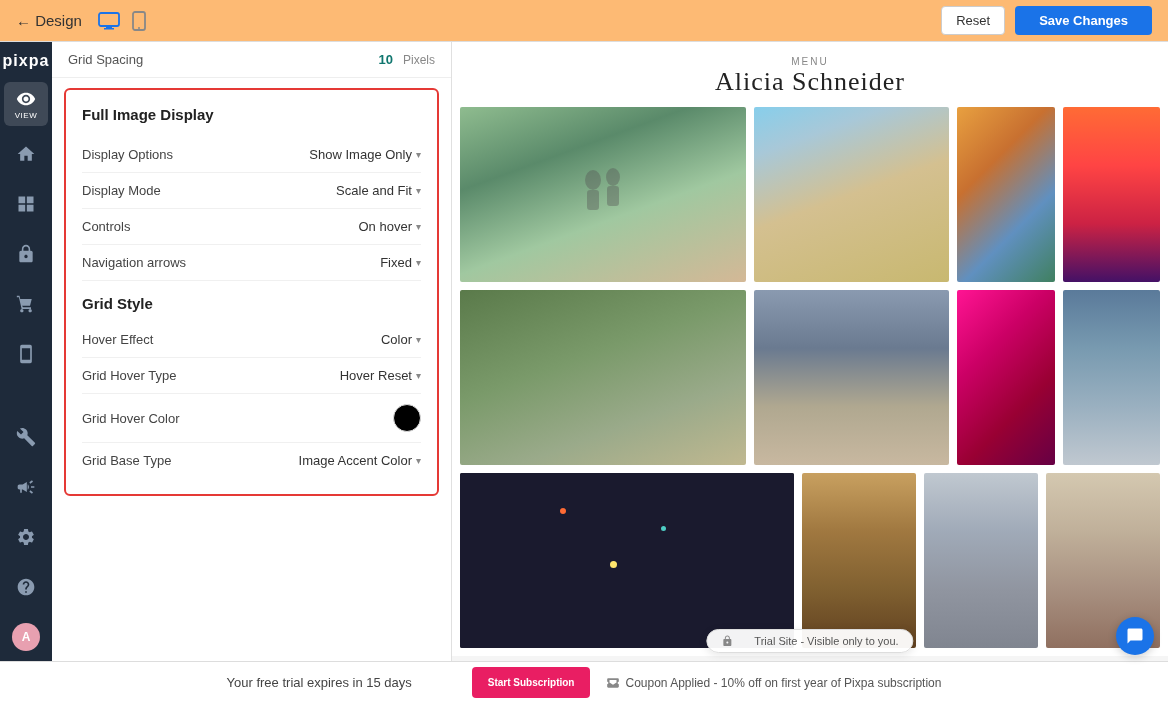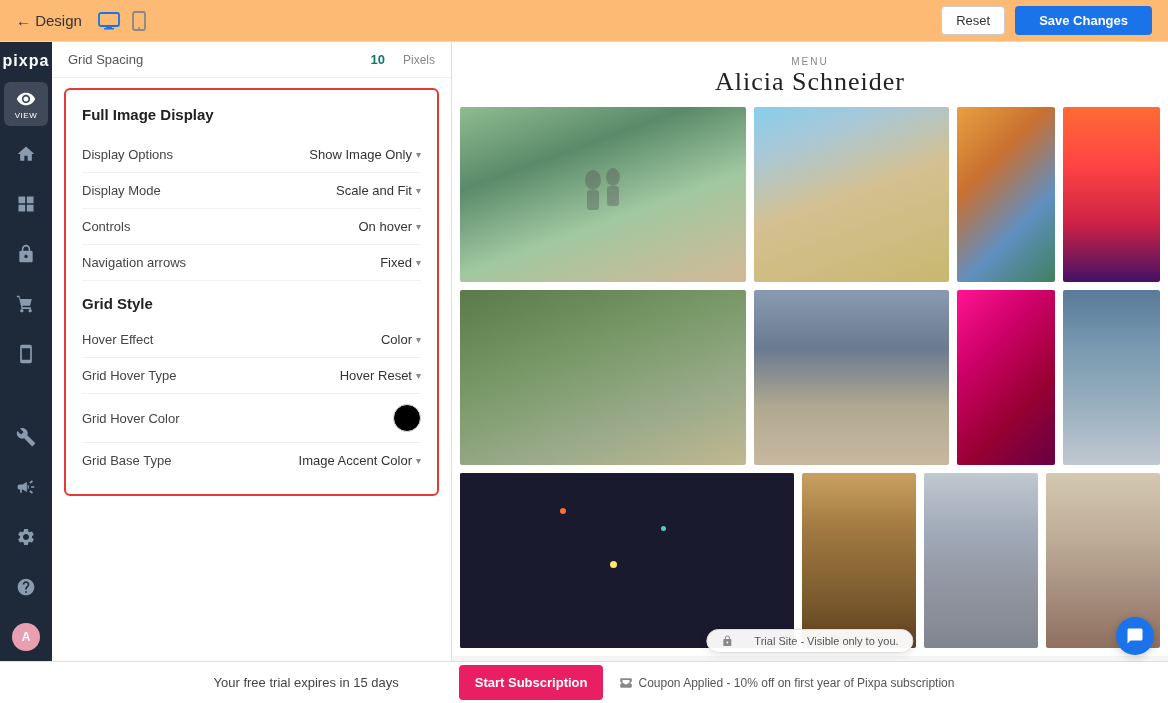--- a/index.html
+++ b/index.html
@@ -71,21 +71,21 @@
       display: flex;
       flex-direction: column;
       flex-shrink: 0;
       overflow-y: auto;
     }
     .panel-spacing-row {
       display: flex;
       align-items: center;
       padding: 10px 16px;
       border-bottom: 1px solid #eee;
-      gap: 18px;
+      gap: 10px;
     }
     .spacing-label { font-size: 13px; color: #555; flex: 1; }
     .spacing-value { font-size: 13px; color: #0f766e; font-weight: 600; }
     .spacing-unit { font-size: 12px; color: #888; }
 
     
     .section-box {
       border: 2px solid #e53935;
       border-radius: 6px;
       margin: 10px 12px;
@@ -147,21 +147,21 @@
       color: #444;
       flex-shrink: 0;
     }
     .trial-bar .start-sub {
       background: #e91e63;
       color: #fff;
       border: none;
       padding: 10px 16px;
       border-radius: 4px;
       cursor: pointer;
-      font-size: 13px;
+      font-size: 10px;
       font-weight: 600;
       margin-left: 44px;
     }
     .coupon-text { display: flex; align-items: center; gap: 5px; color: #555; font-size: 12px; }
 
     
     .trial-badge {
       position: absolute;
       bottom: 8px;
       left: 50%;

